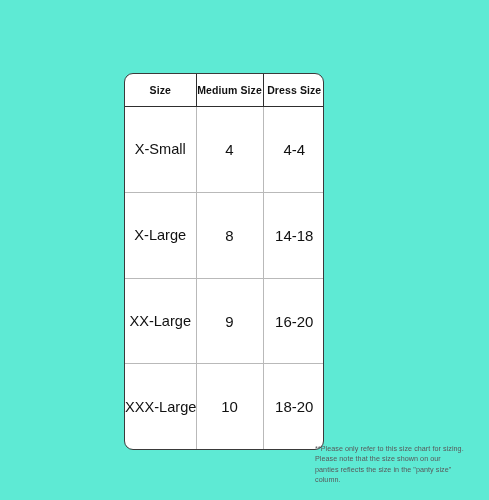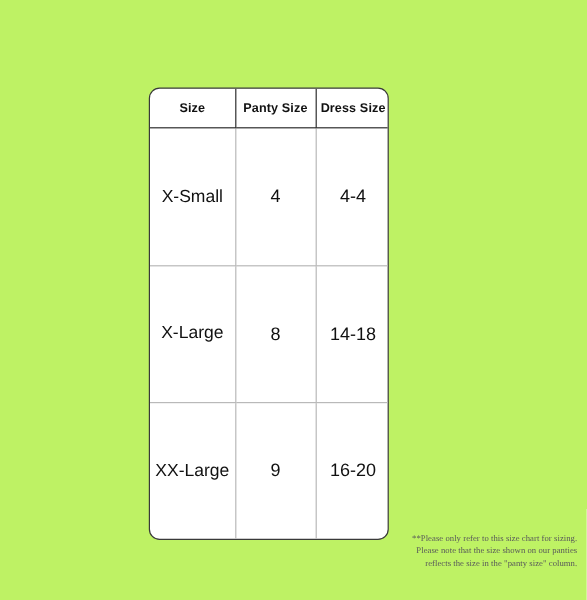--- a/index.html
+++ b/index.html
@@ -12,21 +12,21 @@
     height: 500px;
     position: relative;
     overflow: hidden;
     font-family: "Liberation Sans", sans-serif;
     -webkit-font-smoothing: antialiased;
   }
 
   #canvas {
     position: absolute;
     inset: 0;
-    background: #bef264;
+    background: #5eead4;
     padding-left: 23px;
   }
 
   
   #size-chart {
     position: absolute;
     left: 124px;
     top: 73px;
     width: 200px;
     height: 377px;
@@ -82,65 +82,70 @@
   .chart-table tbody tr:last-child td { border-bottom: none; }
 
   
   .chart-table tbody td.label-cell {
     font-size: 14.6px;
   }
 
   
   #footnote {
     position: absolute;
-    left: 331px;
+    left: 315px;
     top: 444px;
     width: 150px;
     font-size: 7.2px;
     line-height: 10.4px;
     color: #58585a;
-    font-family: Liberation Serif, serif;
+    font-family: Liberation Sans, sans-serif;
     letter-spacing: 0.05px;
-    text-align: right;
+    text-align: left;
   }
 </style>
 </head>
 <body>
 
 <div id="canvas">
 
   <div id="size-chart">
     <table class="chart-table">
       <colgroup>
         <col class="c-size">
         <col class="c-panty">
         <col class="c-dress">
       </colgroup>
       <thead>
         <tr>
           <th>Size</th>
-          <th>Panty Size</th>
+          <th>Medium Size</th>
           <th>Dress Size</th>
         </tr>
       </thead>
       <tbody>
         <tr>
           <td class="label-cell">X-Small</td>
           <td>4</td>
           <td>4-4</td>
         </tr>
         <tr>
           <td class="label-cell">X-Large</td>
           <td>8</td>
           <td>14-18</td>
         </tr>
         <tr>
           <td class="label-cell">XX-Large</td>
           <td>9</td>
           <td>16-20</td>
         </tr>
+        <tr>
+          <td class="label-cell">XXX-Large</td>
+          <td>10</td>
+          <td>18-20</td>
+        </tr>
       </tbody>
     </table>
   </div>
 
   <div id="footnote">**Please only refer to this size chart for sizing. Please note that the size shown on our panties reflects the size in the "panty size" column.</div>
 
 </div>
 
 </body></html>

